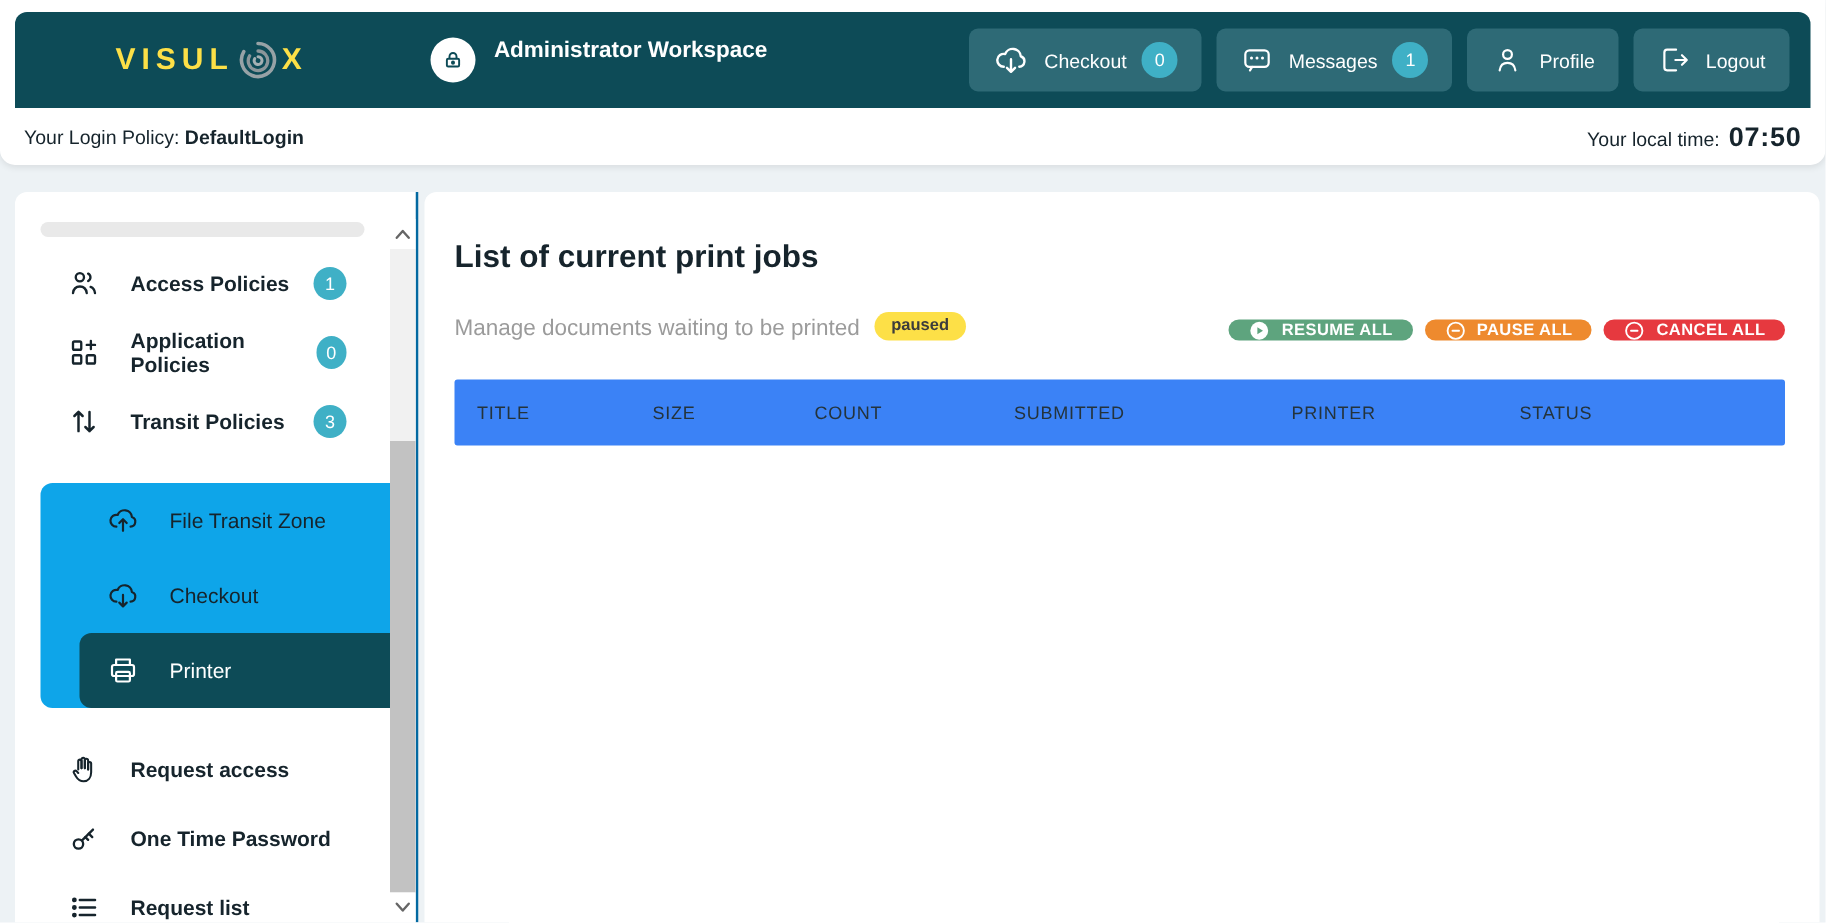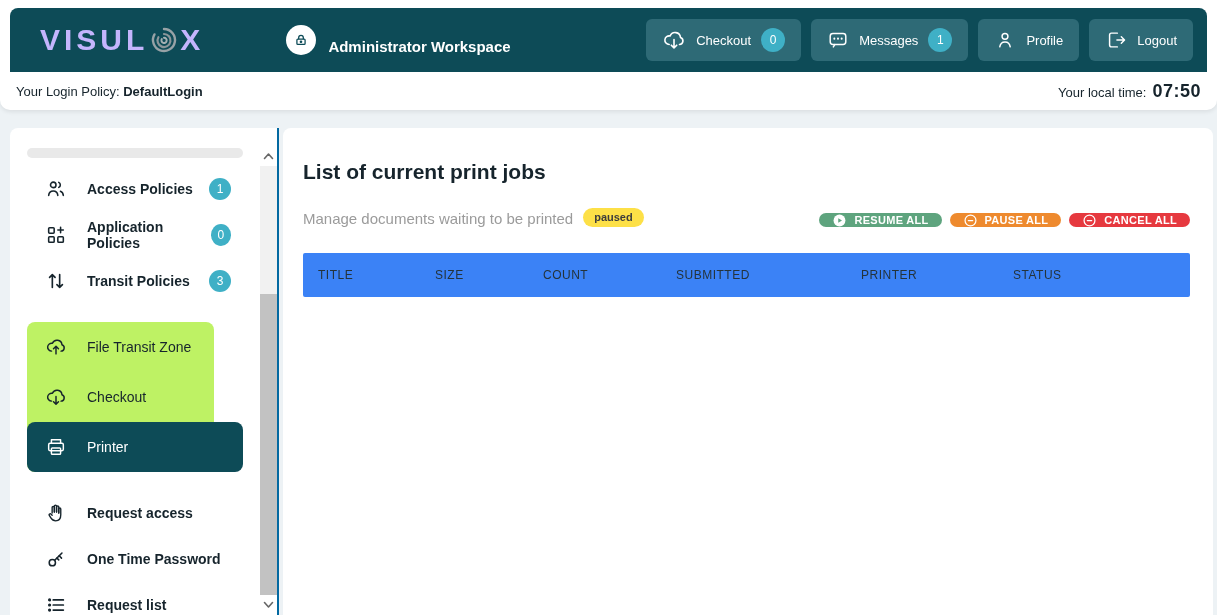--- a/index.html
+++ b/index.html
@@ -19,24 +19,24 @@
   
   .topbar{
     margin:0 8px;
     height:64px;
     background:#0d4b57;
     border-radius:8px 8px 0 0;
     display:flex;
     align-items:center;
     padding:0 14px 0 30px;
   }
-  .logo{ display:flex; align-items:center; color:#c4b5fd; font-weight:bold;
-         font-size:30px; letter-spacing:4px; cursor:default; }
+  .logo{ display:flex; align-items:center; color:#fde047; font-weight:bold;
+         font-size:20px; letter-spacing:4px; cursor:default;margin-left:37px; }
   .logo svg{ margin:0 1px; }
-  .workspace{ display:flex; align-items:flex-end; margin-left:82px; }
+  .workspace{ display:flex; align-items:flex-start; margin-left:82px; }
   .avatar{ width:30px; height:30px; border-radius:50%; background:#fff;
            display:flex; align-items:center; justify-content:center; }
   .workspace-label{ color:#fff; font-weight:bold; font-size:15px; margin-left:12px; }
   .topbar-buttons{ margin-left:auto; display:flex; gap:10px; }
   .tb-btn{
     background:#2e6a76; border:none; color:#fff; height:42px;
     border-radius:6px; padding:0 16px; display:flex; align-items:center;
     gap:10px; font-family:inherit; font-size:13px; cursor:pointer;
   }
   .tb-btn .cnt-badge{
@@ -65,22 +65,22 @@
     align-items:center; padding:0 12px 0 18px; border-radius:8px;
     cursor:pointer; color:#16242c;
   }
   .side-item .icn{ width:22px; height:22px; display:flex; align-items:center; }
   .side-item .lbl{ margin-left:20px; font-size:14px; font-weight:bold; }
   .side-item .num-badge{
     margin-left:auto; width:22px; height:22px; border-radius:50%;
     background:#3fb0c6; color:#fff; font-size:12px; display:flex;
     align-items:center; justify-content:center; font-weight:normal;
   }
-  .side-group{ width:187px; margin:18px 0 18px 17px; background:#bef264;
-    border-radius:8px; }
+  .side-group{ width:249px; margin:18px 0 18px 17px; background:#0ea5e9;
+    border-radius:8px;padding-left:26px; }
   .side-group .side-item{ margin-left:0; height:50px; }
   .side-group .side-item .lbl{ font-weight:normal; }
   .side-item.selected{ background:#0d4b57; color:#fff; }
   .nav-top{ margin-top:8px; }
   
   .sb-scroll{ position:absolute; top:0; right:0; width:17px; height:100%; }
   .sb-arrow{ position:absolute; left:0; width:17px; height:20px; display:flex;
     align-items:center; justify-content:center; color:#666; cursor:pointer;
     background:#fff; }
   .sb-arrow.up{ top:18px; }

